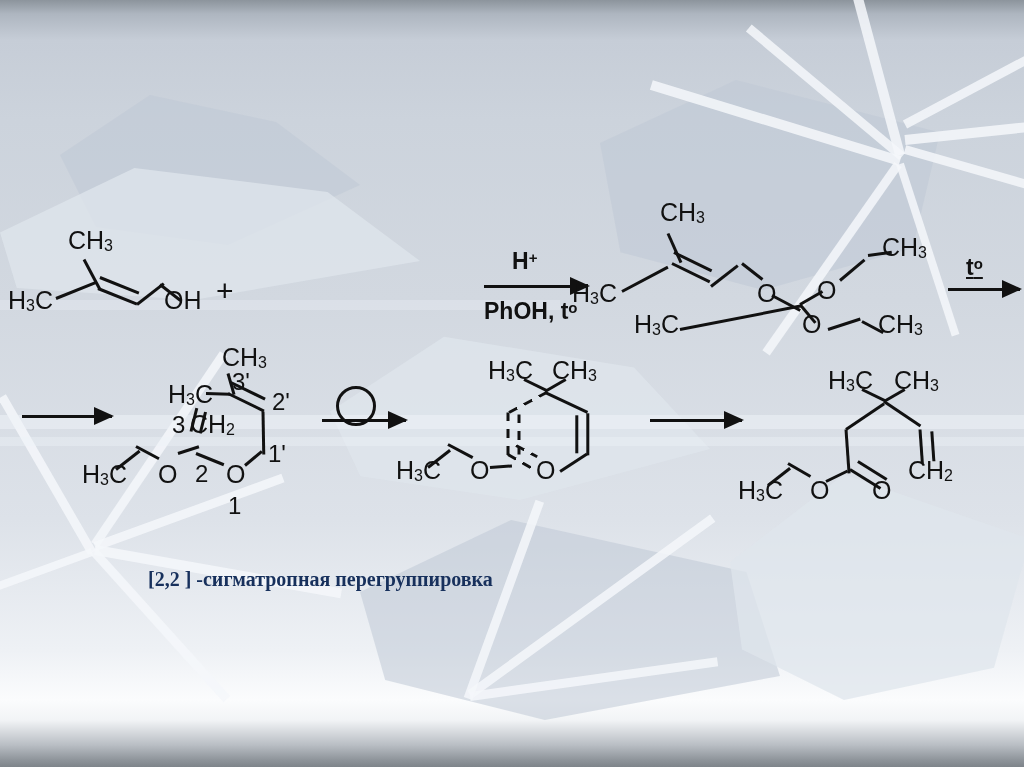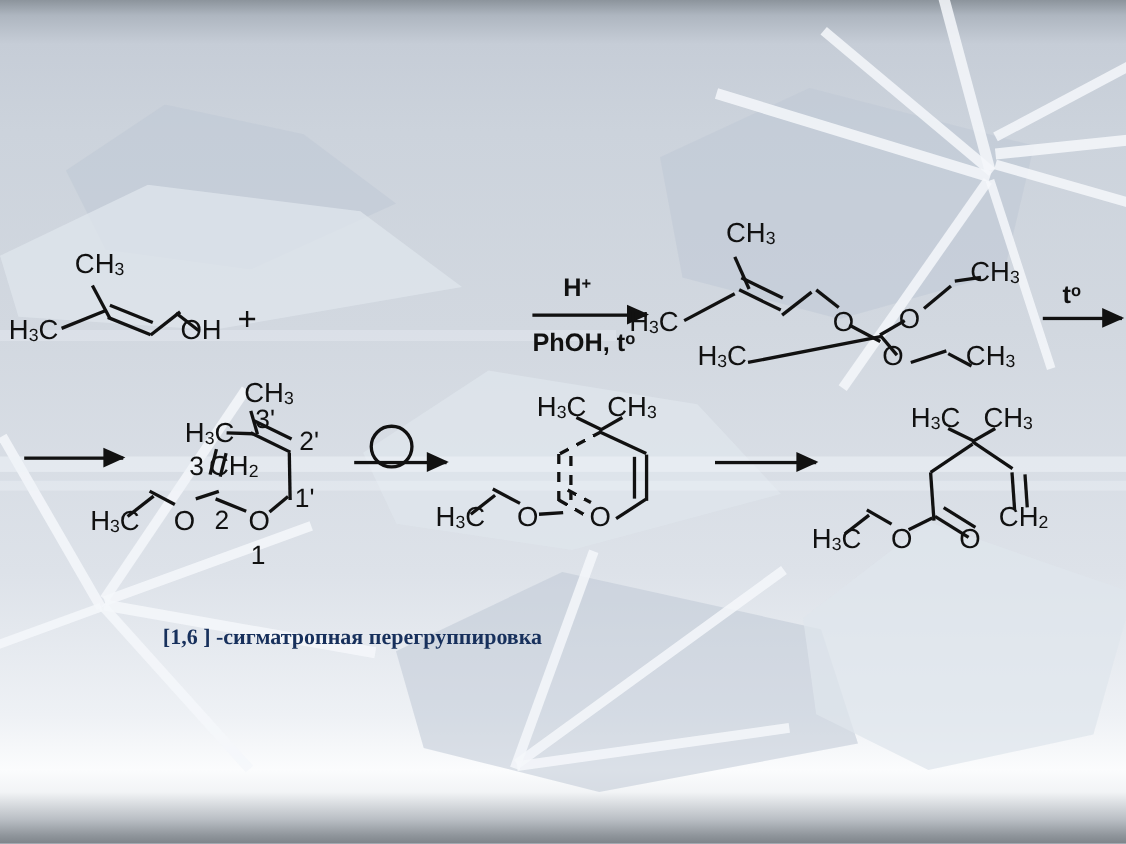--- a/index.html
+++ b/index.html
@@ -168,21 +168,21 @@
     <div class="bond" style="left:840px;top:279px;width:32px;transform:rotate(-40deg);"></div>
 
     <div class="bond" style="left:868px;top:254px;width:24px;transform:rotate(-8deg);"></div>
 
     <div class="bond" style="left:828px;top:328px;width:34px;transform:rotate(-18deg);"></div>
 
     <div class="bond" style="left:862px;top:320px;width:24px;transform:rotate(28deg);"></div>
   </div>
 
   <div>
-    <div class="cond" style="left:966px;top:256px;">t<sup>o</sup></div>
+    <div class="cond" style="left:966px;top:256px;text-decoration:underline;">t<sup>o</sup></div>
     <div class="arrow" style="left:948px;top:288px;width:72px;"></div>
   </div>
 
   <div class="arrow" style="left:22px;top:415px;width:90px;"></div>
 
   <div>
     <div class="atom" style="left:222px;top:345px;">CH<sub>3</sub></div>
     <div class="atom" style="left:168px;top:382px;">H<sub>3</sub>C</div>
     <div class="atom" style="left:190px;top:412px;">CH<sub>2</sub></div>
     <div class="atom" style="left:82px;top:462px;">H<sub>3</sub>C</div>
@@ -275,16 +275,16 @@
     <div class="bond" style="left:788px;top:462px;width:26px;transform:rotate(30deg);"></div>
     <div class="bond" style="left:768px;top:484px;width:28px;transform:rotate(-38deg);"></div>
 
     <div class="bond" style="left:884px;top:400px;width:44px;transform:rotate(34deg);"></div>
 
     <div class="bond" style="left:920px;top:428px;width:34px;transform:rotate(86deg);"></div>
     <div class="dbond" style="left:932px;top:430px;width:30px;transform:rotate(86deg);"></div>
   </div>
 
   <div id="caption">
-    <div>[1,6 ] -сигматропная перегруппировка</div>
+    <div>[2,2 ] -сигматропная перегруппировка</div>
   </div>
 
 </div>
 
 </body></html>

